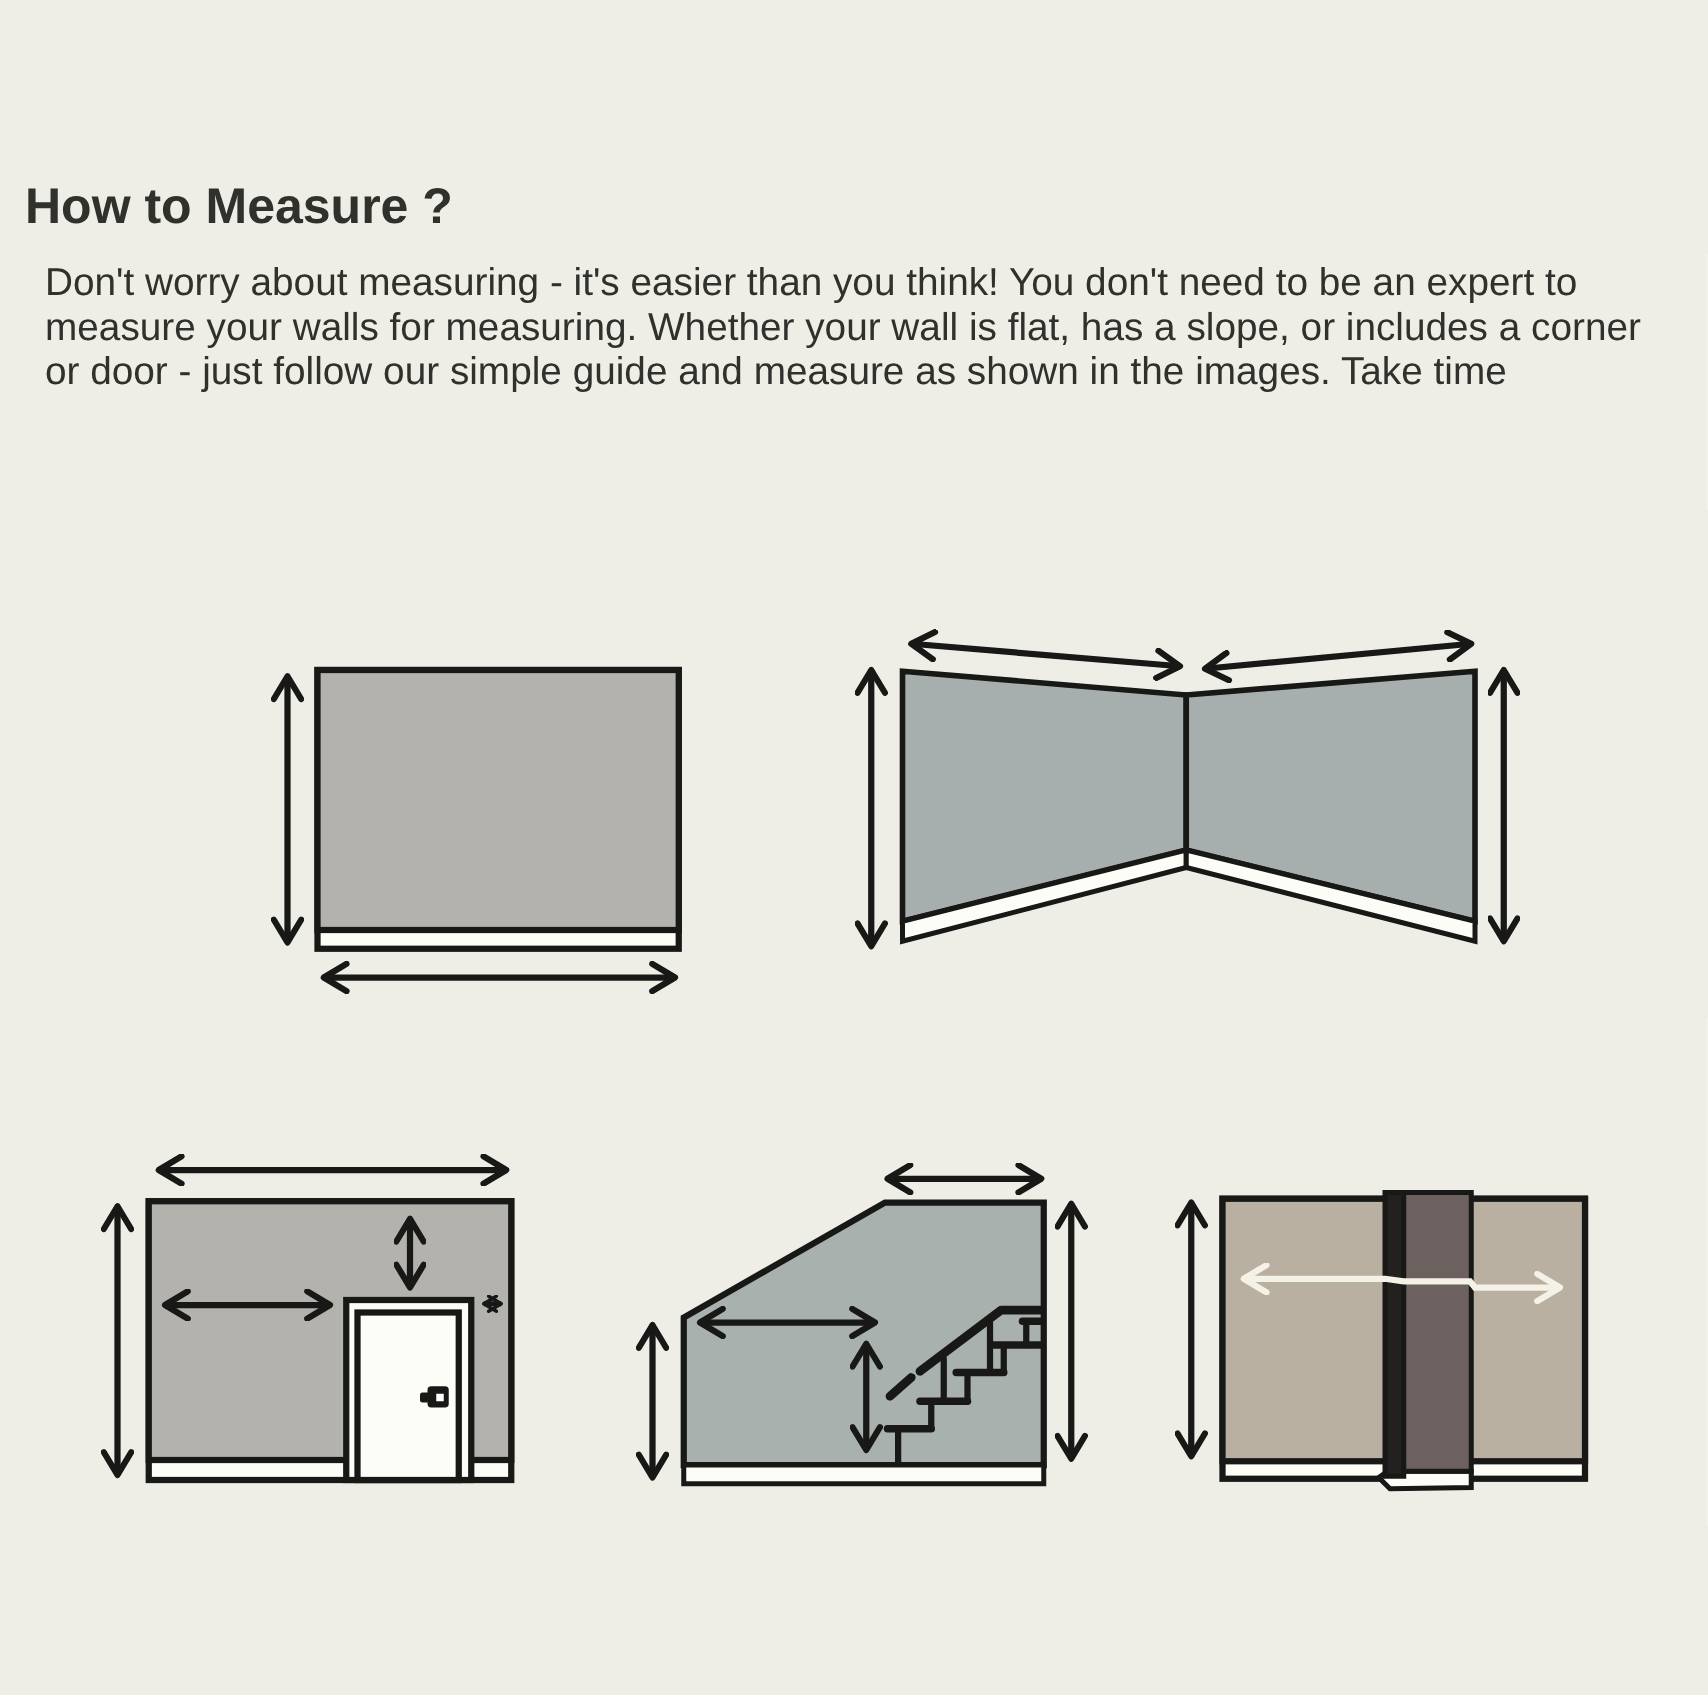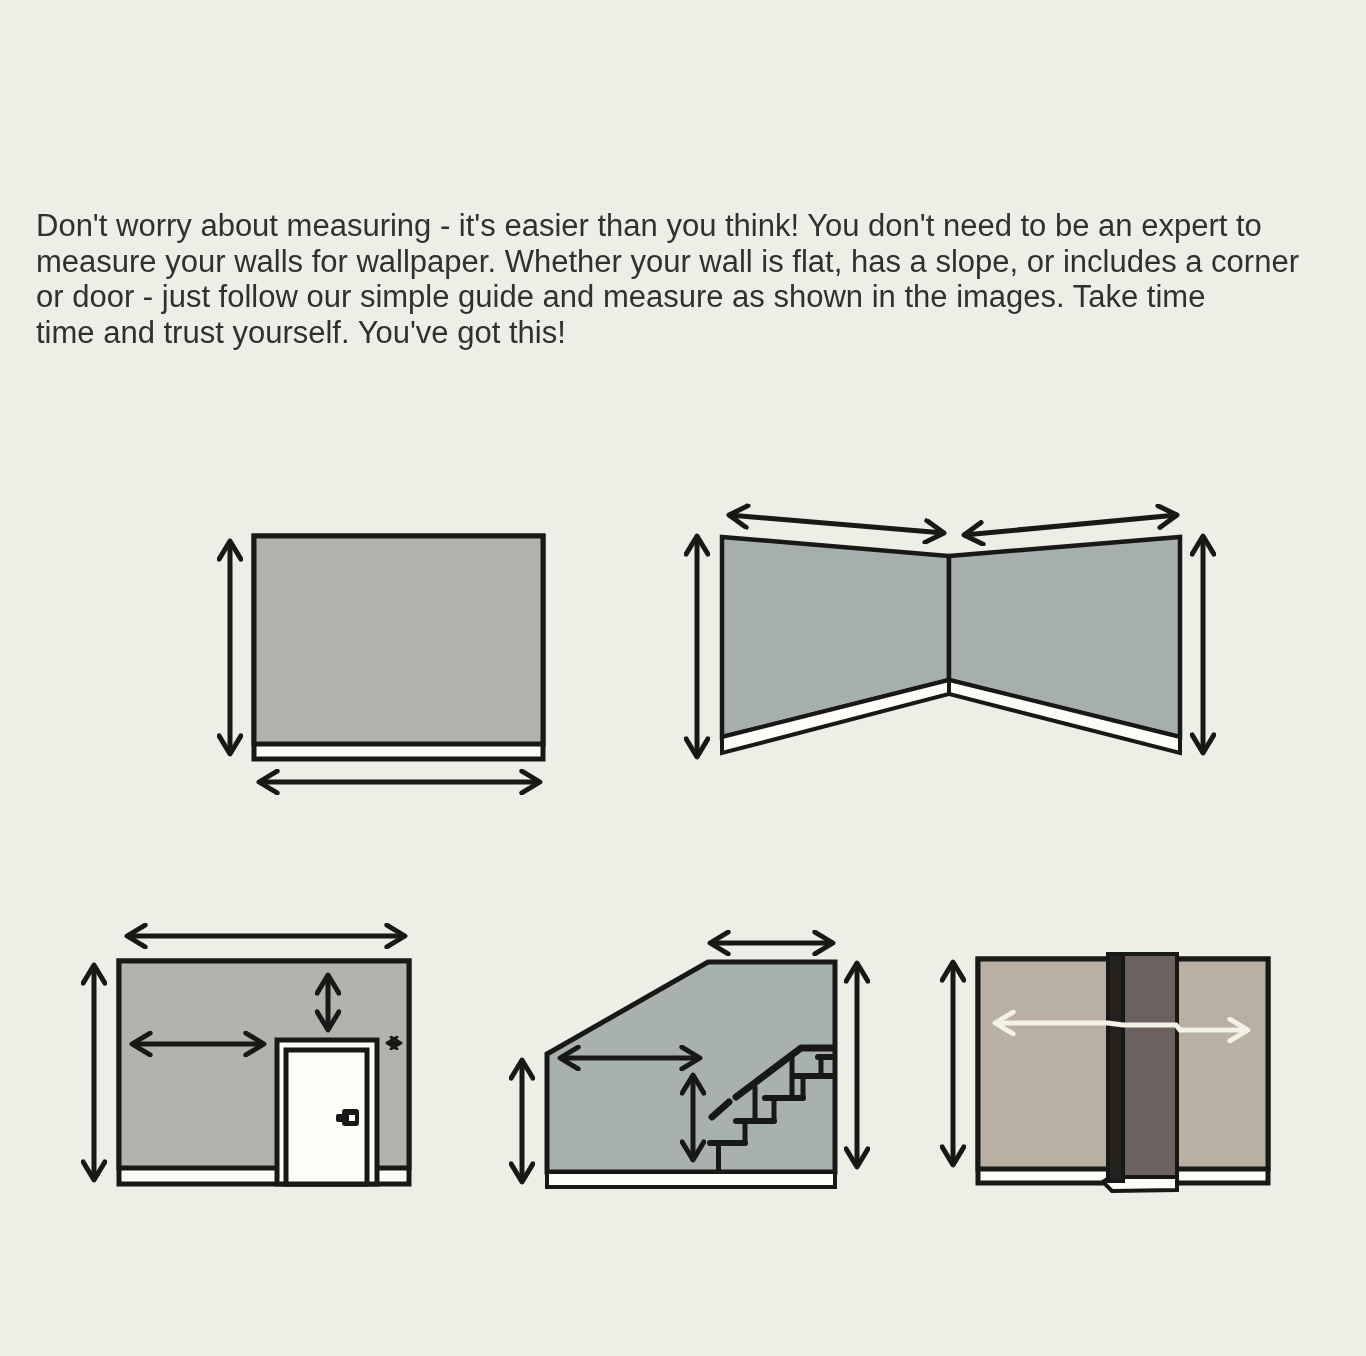--- a/index.html
+++ b/index.html
@@ -54,26 +54,26 @@
       </marker>
       <marker id="ahs" viewBox="0 0 10 10" refX="8.6" refY="5" markerWidth="3.6" markerHeight="3.6" orient="auto-start-reverse">
         <path class="mk" d="M1.6,0.8 L8.6,5 L1.6,9.2"></path>
       </marker>
       <marker id="ahl" viewBox="0 0 10 10" refX="8.6" refY="5" markerWidth="5.2" markerHeight="5.2" orient="auto-start-reverse">
         <path class="mkl" d="M1.6,0.8 L8.6,5 L1.6,9.2"></path>
       </marker>
     </defs>
   </svg>
 
+  <h1 class="title">How to Measure ?</h1>
 
   <div class="intro">
     <div>Don't worry about measuring - it's easier than you think! You don't need to be an expert to</div>
-    <div>measure your walls for wallpaper. Whether your wall is flat, has a slope, or includes a corner</div>
+    <div>measure your walls for measuring. Whether your wall is flat, has a slope, or includes a corner</div>
     <div>or door - just follow our simple guide and measure as shown in the images. Take time</div>
-    <div>time and trust yourself. You've got this!</div>
   </div>
 
   <svg id="d1" class="fig" width="380" height="310" viewBox="0 0 380 310">
     <rect class="ln fw" stroke-width="5" x="59" y="41" width="289" height="223"></rect>
     <rect class="ln f1" stroke-width="5" x="59" y="41" width="289" height="208"></rect>
     <line class="ln nf" stroke-width="5" x1="35" y1="46" x2="35" y2="259" marker-start="url(#ah)" marker-end="url(#ah)"></line>
     <line class="ln nf" stroke-width="5" x1="64" y1="287" x2="345" y2="287" marker-start="url(#ah)" marker-end="url(#ah)"></line>
   </svg>
 
   <svg id="d2" class="fig" width="570" height="300" viewBox="0 0 570 300">

